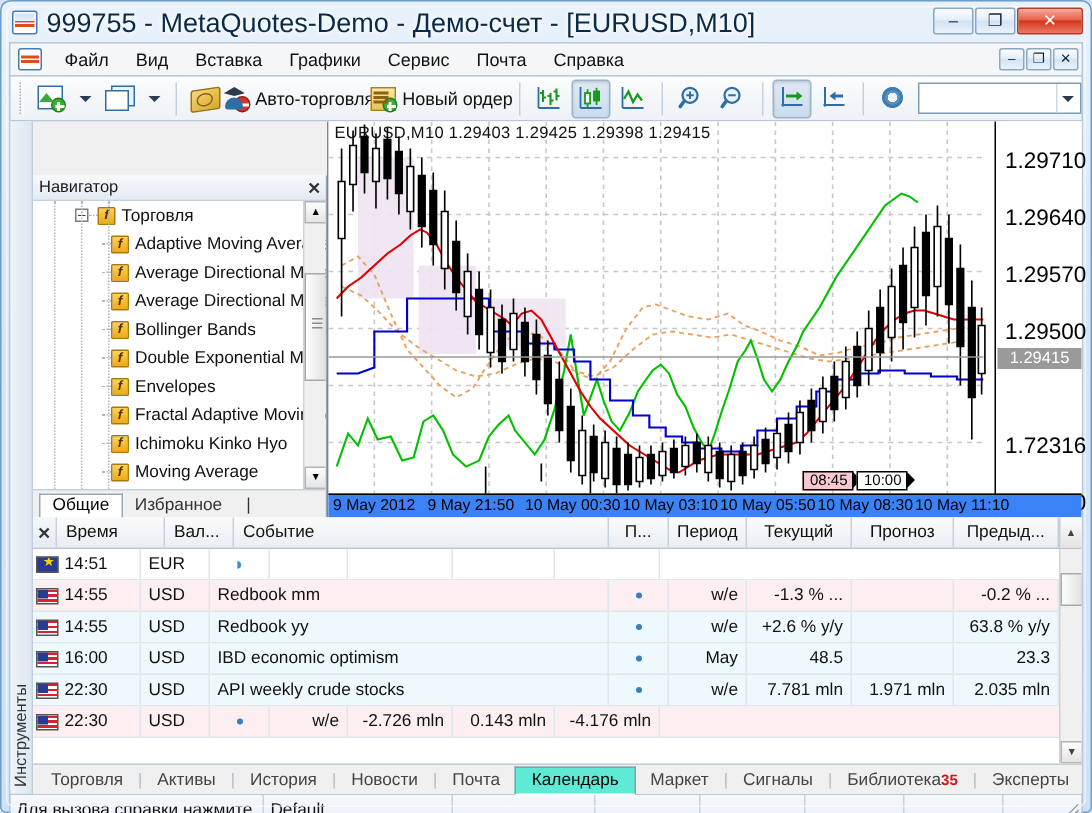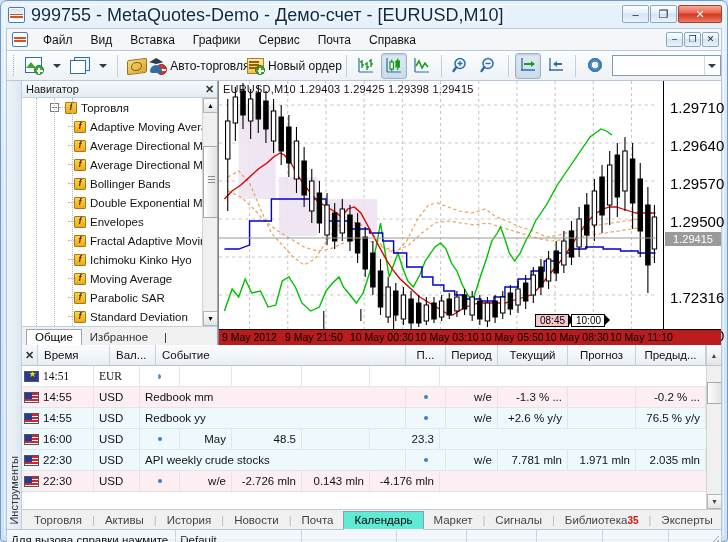--- a/index.html
+++ b/index.html
@@ -207,20 +207,21 @@
     writing-mode:vertical-rl; transform:rotate(180deg);
     font-size:11px;color:#333;white-space:nowrap;
   }
   #upper{
     position:absolute;left:15px;top:0;right:0;height:264px;display:flex;
   }
   
   #navigator{
     width:196px;background:#fff;display:flex;flex-direction:column;
     border-right:1px solid #98a8b8;
+    margin-top:36px;
   }
   #nav-title{
     height:17px;display:flex;align-items:center;
     background:linear-gradient(180deg,#f7f9fb,#e3ebf3);
     border-bottom:1px solid #c3d0dd;
     font-size:11px;color:#1a1a1a;padding-left:4px;
   }
   #nav-close{
     margin-left:auto;width:15px;text-align:center;font-size:11px;font-weight:bold;color:#333;
   }
@@ -285,21 +286,21 @@
   #price-scale{
     position:absolute;right:0;top:0;width:58px;bottom:0;
     border-left:1px solid #000;background:#fff;
   }
   .price-lbl{ position:absolute;left:6px;font-size:15px;color:#000;white-space:nowrap; }
   #price-current{
     position:absolute;left:1px;width:56px;height:14px;background:#9a9a9a;color:#fff;
     font-size:11px;display:flex;align-items:center;justify-content:center;
   }
   #time-scale{
-    position:absolute;left:0;right:0;bottom:0;height:16px;border-top:1px solid #000;background:#b91c1c;
+    position:absolute;left:0;right:0;bottom:0;height:16px;border-top:1px solid #000;background:#3b82f6;
   }
   .time-lbl{ position:absolute;top:1px;font-size:10.5px;color:#000;white-space:nowrap; }
   .time-tag{
     position:absolute;height:13px;display:flex;align-items:center;
     font-size:10px;padding:0 3px 0 4px;border:1px solid #000;background:#fff;color:#000;
   }
   .time-tag:after{
     content:"";position:absolute;right:-6px;top:-1px;width:0;height:0;
     border-top:6.5px solid transparent;border-bottom:6.5px solid transparent;border-left:6px solid #000;
   }
@@ -322,21 +323,21 @@
   .colh{
     display:flex;align-items:center;padding:0 6px;font-size:11.5px;color:#111;
     border-right:1px solid #c7d1db;white-space:nowrap;overflow:hidden;
   }
   #cal-body{ flex:1;overflow:hidden;position:relative; }
   .cal-row{
     height:21px;display:flex;align-items:stretch;border-bottom:1px solid #dfe6ec;
   }
   .cal-row.odd{ background:#fdeff1; }
   .cal-row.even{ background:#eef9fd; }
-  .cal-row.first{ background:#fff;font-family:Liberation Serif, serif; }
+  .cal-row.first{ background:#fff; }
   .cell{
     display:flex;align-items:center;padding:0 5px;font-size:11.5px;color:#111;
     border-right:1px solid #dfe6ec;white-space:nowrap;overflow:hidden;
   }
   .cell.r{ justify-content:flex-end; }
   .cell.c{ justify-content:center; }
   .flag{ width:15px;height:11px;margin-right:4px;flex:0 0 auto;border:1px solid #555;position:relative;overflow:hidden; }
   .flag.us{
     background:repeating-linear-gradient(180deg,#d6242d 0 1.6px,#fff 1.6px 3.2px);
   }
@@ -883,30 +884,31 @@
             <span>14:55</span>
           </div>
           <div class="cell" style="width:46px">USD</div>
           <div class="cell" style="flex:1">Redbook yy</div>
           <div class="cell c" style="width:40px">
               <span class="dot"></span>
             </div>
           <div class="cell r" style="width:52px">w/e</div>
           <div class="cell r" style="width:70px">+2.6 % y/y</div>
           <div class="cell r" style="width:68px"></div>
-          <div class="cell r" style="width:70px">76.5 % y/y</div>
+          <div class="cell r" style="width:70px">63.8 % y/y</div>
           <div style="width:15px"></div>
         </div>
 
         <div class="cal-row even">
           <div class="cell" style="width:72px;padding-left:2px">
             <span class="flag us"></span>
             <span>16:00</span>
           </div>
           <div class="cell" style="width:46px">USD</div>
+          <div class="cell" style="flex:1">IBD economic optimism</div>
           <div class="cell c" style="width:40px">
               <span class="dot"></span>
             </div>
           <div class="cell r" style="width:52px">May</div>
           <div class="cell r" style="width:70px">48.5</div>
           <div class="cell r" style="width:68px"></div>
           <div class="cell r" style="width:70px">23.3</div>
           <div style="width:15px"></div>
         </div>
 

